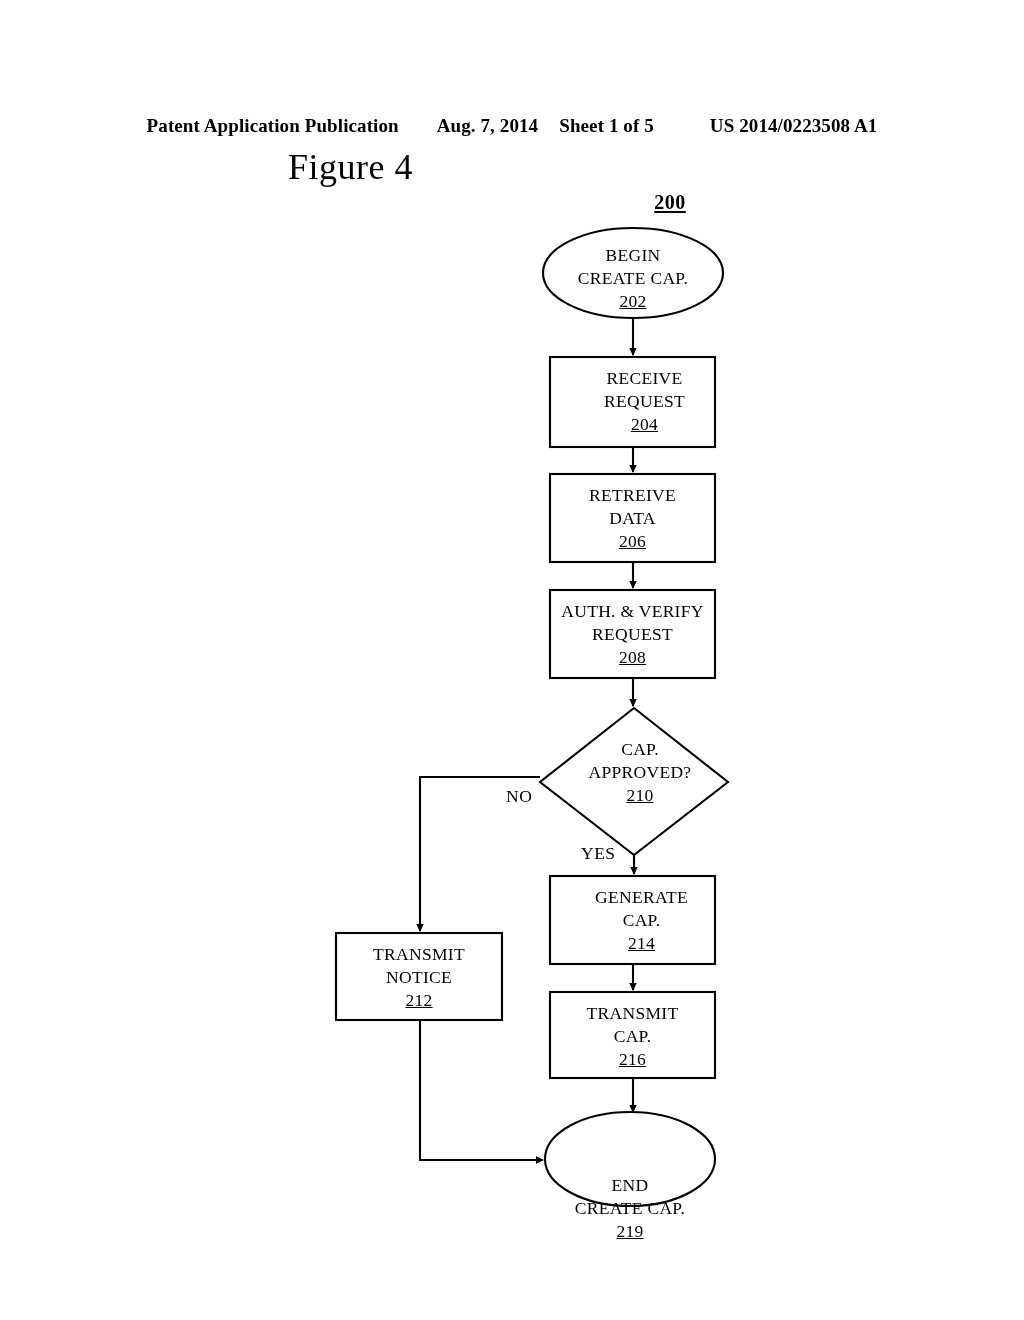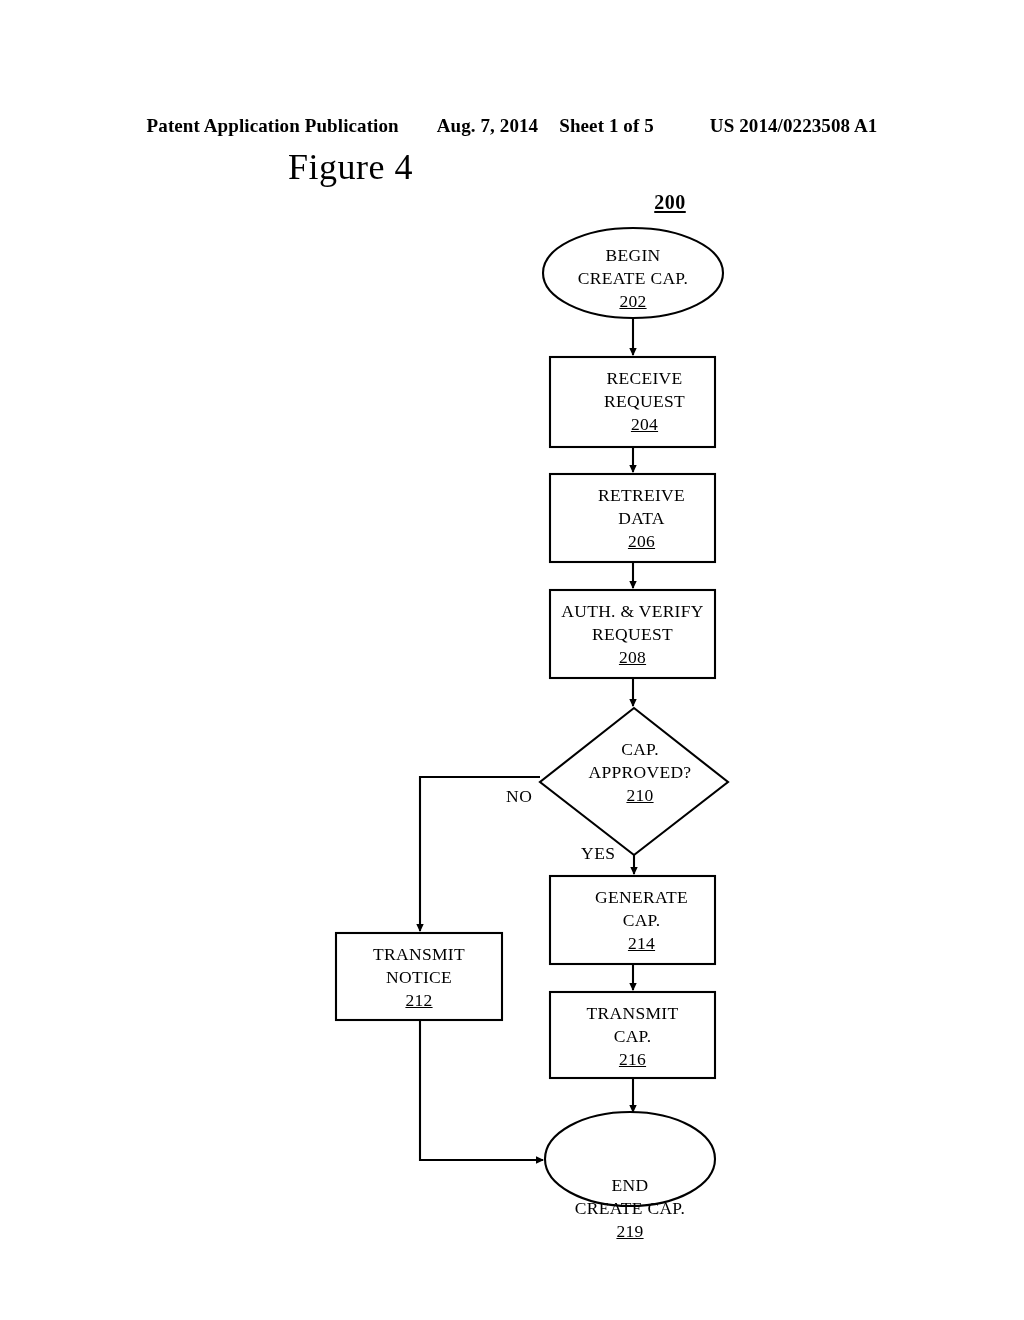--- a/index.html
+++ b/index.html
@@ -163,21 +163,21 @@
   <div>CREATE CAP.</div>
   <div class="ref">202</div>
 </div>
 
 <div class="node-label" style="left:550px; top:367px; width:189px;">
   <div>RECEIVE</div>
   <div>REQUEST</div>
   <div class="ref">204</div>
 </div>
 
-<div class="node-label" style="left:520px; top:484px; width:165px;padding-left:39px;">
+<div class="node-label" style="left:550px; top:484px; width:165px;">
   <div>RETREIVE</div>
   <div>DATA</div>
   <div class="ref">206</div>
 </div>
 
 <div class="node-label" style="left:547px; top:600px; width:171px;">
   <div>AUTH. &amp; VERIFY</div>
   <div>REQUEST</div>
   <div class="ref">208</div>
 </div>

